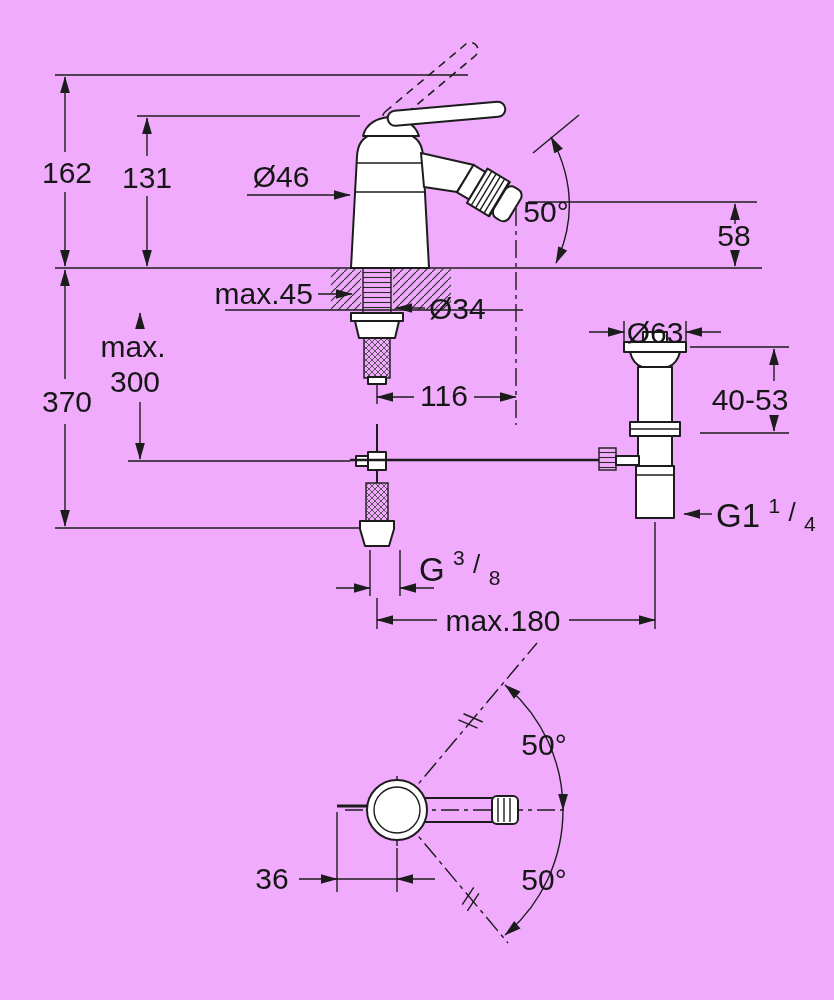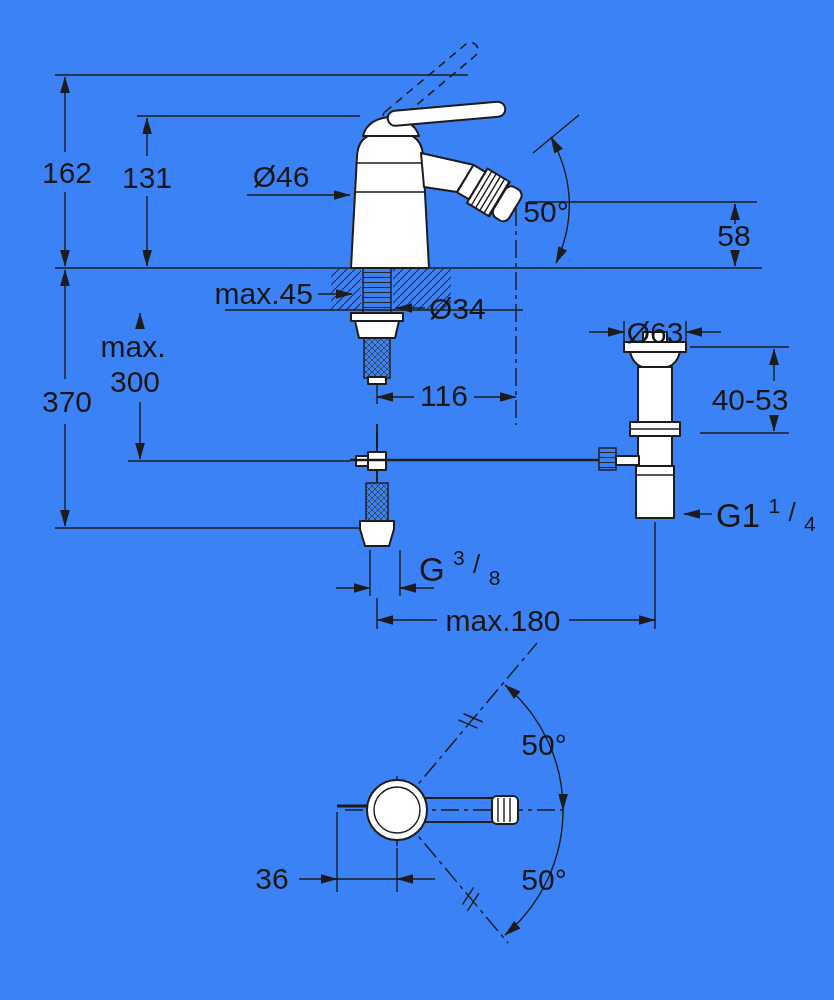--- a/index.html
+++ b/index.html
@@ -1,16 +1,16 @@
 <!DOCTYPE html>
 <html><head>
 <meta charset="utf-8">
 <style>
   html,body{margin:0;padding:0;background:#fff;}
-  .page{width:834px;height:1000px;background:#3b82f6;position:relative;font-family:"Liberation Sans",sans-serif;}
+  .page{width:834px;height:1000px;background:#f0abfc;position:relative;font-family:"Liberation Sans",sans-serif;}
   svg{display:block;}
   .ol{fill:#fff;stroke:#1c1c1c;stroke-width:2;stroke-linejoin:round;}
   .oln{fill:none;stroke:#1c1c1c;stroke-width:2;stroke-linejoin:round;stroke-linecap:round;}
   .thin{fill:none;stroke:#1c1c1c;stroke-width:1.4;}
   .dim{fill:none;stroke:#1c1c1c;stroke-width:1.4;}
   .dd{stroke-dasharray:18 5 4 5;}
   .dash{stroke-dasharray:8 6;stroke-width:1.6;fill:none;stroke:#1c1c1c;}
   .rod{fill:none;stroke:#1c1c1c;stroke-width:2.4;}
   .rod2{fill:none;stroke:#1c1c1c;stroke-width:2;}
   .pin{fill:none;stroke:#1c1c1c;stroke-width:3;}

